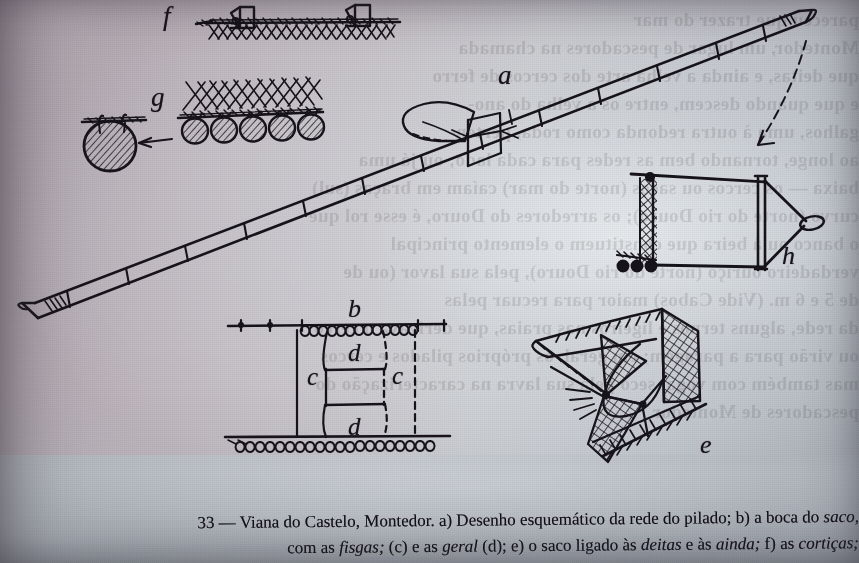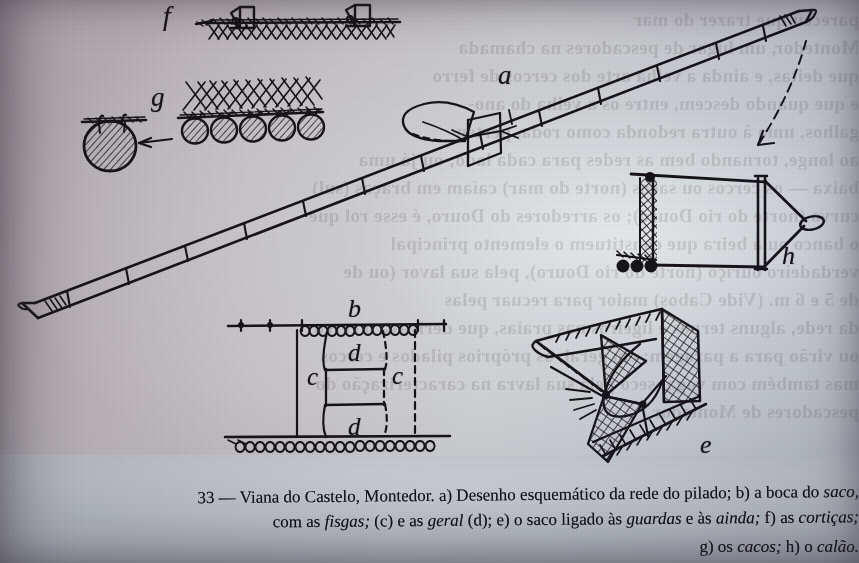--- a/index.html
+++ b/index.html
@@ -608,21 +608,18 @@
 
   <span class="plabel" style="left:348px;top:414px;font-size:25px;">d</span>
 
   <span class="plabel" style="left:700px;top:432px;font-size:26px;">e</span>
 
   <div class="caption">
     <span class="skewline l1 nowrapline" style="margin-left:-6px;">
       <span>33 — Viana do Castelo, Montedor. a) Desenho esquemático da rede do pilado; b) a boca do </span><i>saco,</i>
     </span>
     <span class="skewline l2 nowrapline" style="margin-left:-10px;">
-      <span>com as </span><i>fisgas;</i><span> (c) e as </span><i>geral</i><span> (d); e) o saco ligado às </span><i>guardas</i><span> e às </span><i>ainda;</i><span> f) as </span><i>cortiças;</i>
-    </span>
-    <span class="skewline l3 nowrapline">
-      <span>g) os </span><i>cacos;</i><span> h) o </span><i>calão.</i>
+      <span>com as </span><i>fisgas;</i><span> (c) e as </span><i>geral</i><span> (d); e) o saco ligado às </span><i>deitas</i><span> e às </span><i>ainda;</i><span> f) as </span><i>cortiças;</i>
     </span>
   </div>
 
   <div class="edge-dark"></div>
 </div>
 
 </body></html>

